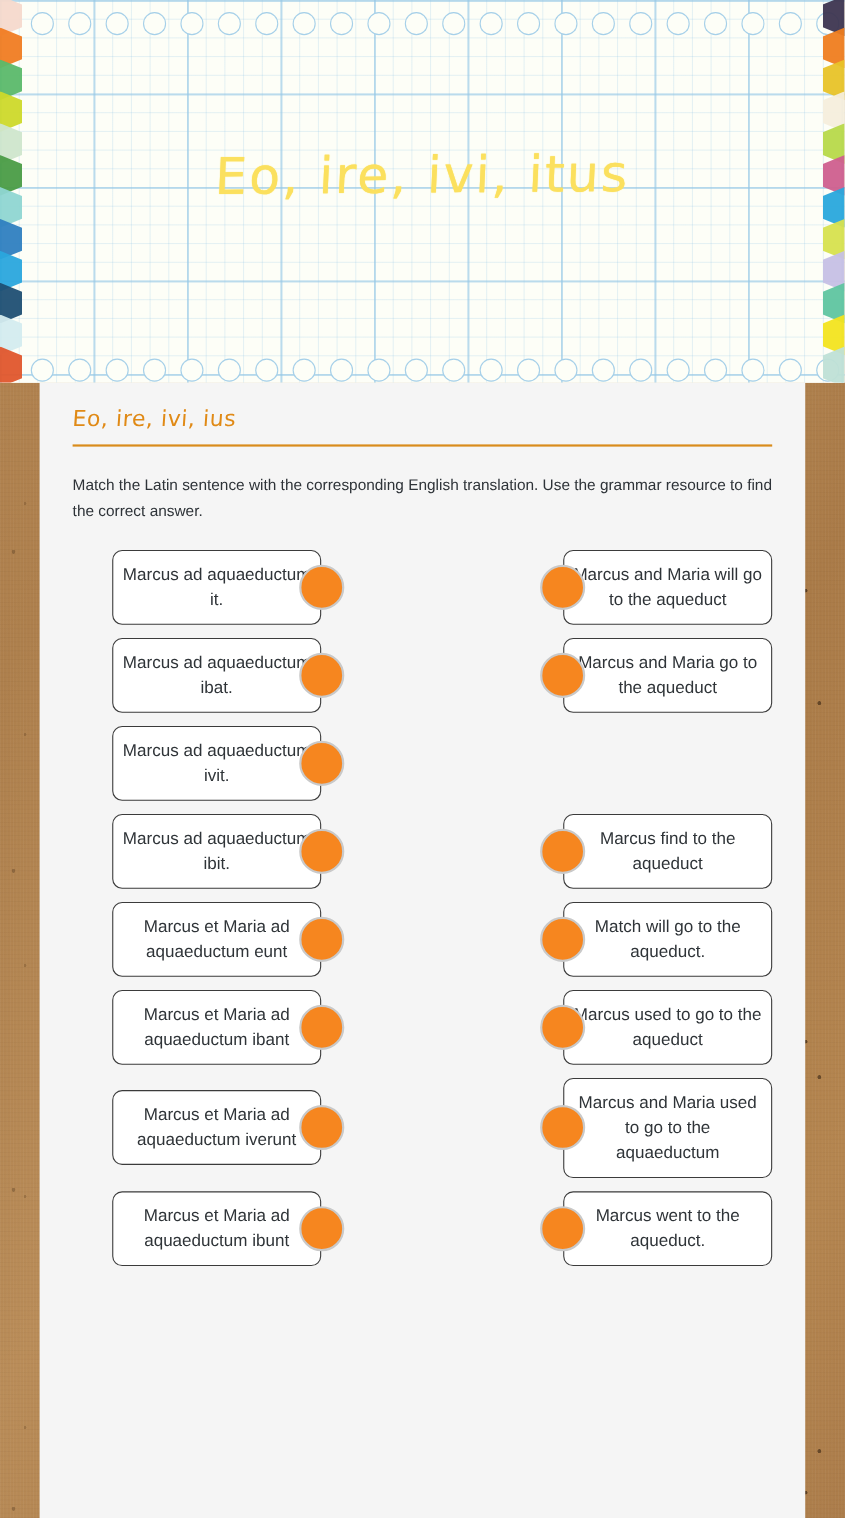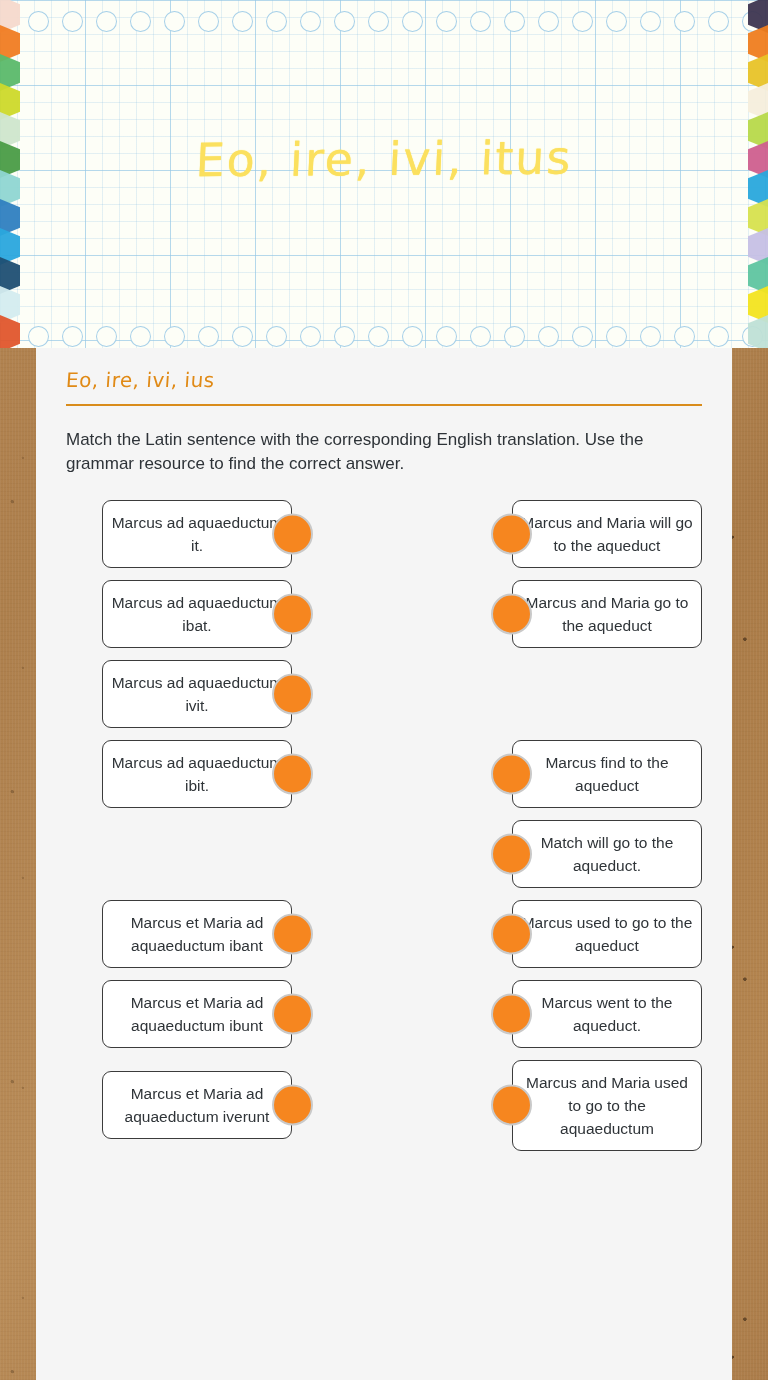--- a/index.html
+++ b/index.html
@@ -139,21 +139,21 @@
     transform: skewX(-4deg);
     margin-bottom: 12px;
   }
   #title-rule {
     height: 1.5px;
     background: #d98c1b;
     margin-bottom: 22px;
   }
 
   #instructions {
-    font-size: 17px;
+    font-size: 14px;
     line-height: 24px;
     color: #2e3338;
     margin-bottom: 24px;
   }
 
   
   #match-grid {
     display: flex;
     flex-direction: column;
     gap: 12px;
@@ -333,53 +333,57 @@
           <div class="match-box">Marcus ad aquaeductum ibit.</div>
           <div class="dot on-right"></div>
         </div>
         <div class="spacer"></div>
         <div class="pair-side right-side">
           <div class="dot on-left"></div>
           <div class="match-box">Marcus find to the aqueduct</div>
         </div>
       </div>
       <div class="match-row">
+        <div class="pair-side left-side">
+          <div class="match-box">Marcus et Maria ad aquaeductum eunt</div>
+          <div class="dot on-right"></div>
+        </div>
         <div class="spacer"></div>
         <div class="pair-side right-side">
           <div class="dot on-left"></div>
           <div class="match-box">Match will go to the aqueduct.</div>
         </div>
       </div>
       <div class="match-row">
         <div class="pair-side left-side">
           <div class="match-box">Marcus et Maria ad aquaeductum ibant</div>
           <div class="dot on-right"></div>
         </div>
         <div class="spacer"></div>
         <div class="pair-side right-side">
           <div class="dot on-left"></div>
           <div class="match-box">Marcus used to go to the aqueduct</div>
         </div>
       </div>
       <div class="match-row">
         <div class="pair-side left-side">
+          <div class="match-box">Marcus et Maria ad aquaeductum iverunt</div>
+          <div class="dot on-right"></div>
+        </div>
+        <div class="spacer"></div>
+        <div class="pair-side right-side">
+          <div class="dot on-left"></div>
+          <div class="match-box">Marcus and Maria used to go to the aquaeductum</div>
+        </div>
+      </div>
+      <div class="match-row">
+        <div class="pair-side left-side">
           <div class="match-box">Marcus et Maria ad aquaeductum ibunt</div>
           <div class="dot on-right"></div>
         </div>
         <div class="spacer"></div>
         <div class="pair-side right-side">
           <div class="dot on-left"></div>
           <div class="match-box">Marcus went to the aqueduct.</div>
         </div>
       </div>
-      <div class="match-row">
-        <div class="pair-side left-side">
-          <div class="match-box">Marcus et Maria ad aquaeductum iverunt</div>
-          <div class="dot on-right"></div>
-        </div>
-        <div class="spacer"></div>
-        <div class="pair-side right-side">
-          <div class="dot on-left"></div>
-          <div class="match-box">Marcus and Maria used to go to the aquaeductum</div>
-        </div>
-      </div>
     </div>
 </div>
 
 </body></html>

